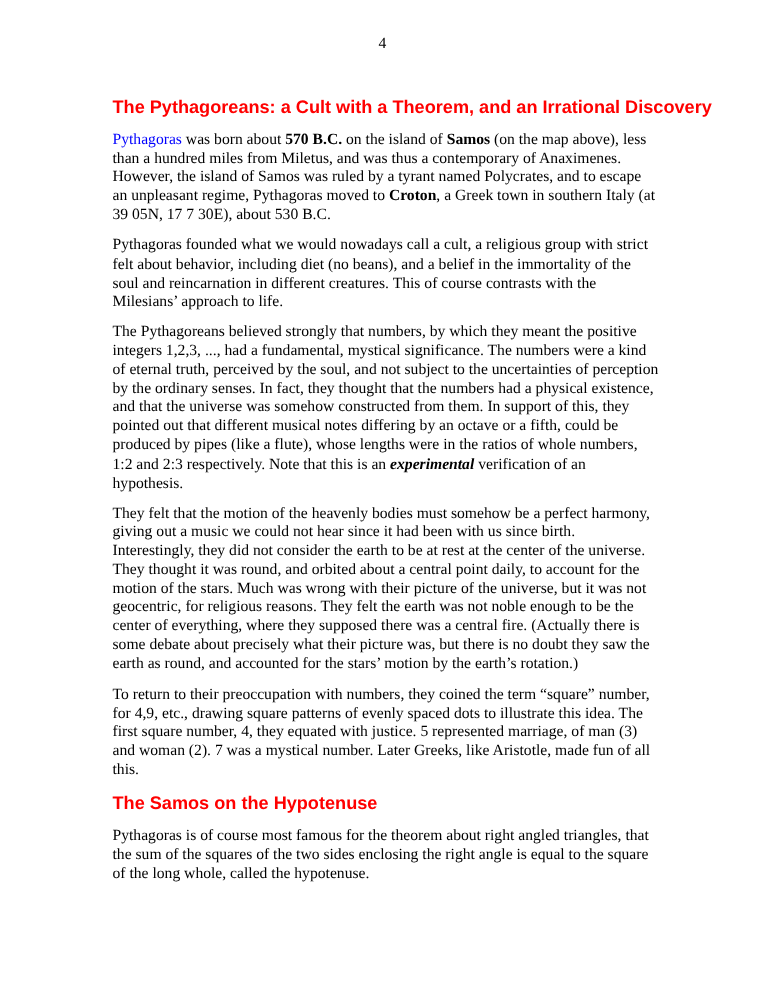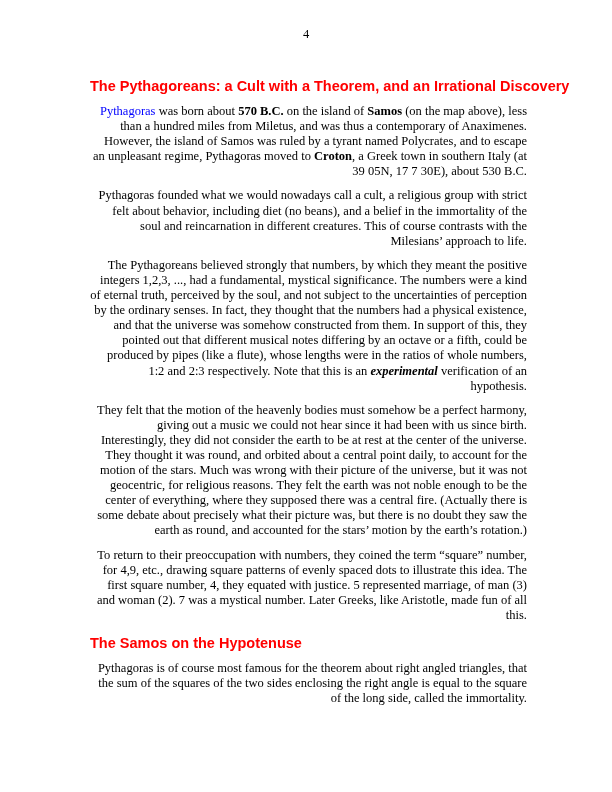--- a/index.html
+++ b/index.html
@@ -37,21 +37,21 @@
     font-size: 14.5px;
     line-height: 17px;
     color: var(--heading-color, #ff0000);
     margin: 12px 0 9px 0;
     white-space: nowrap;
   }
   .para {
     font-size: 12.5px;
     line-height: 15.1px;
     margin: 0 0 9px 0;
-    text-align: right;
+    text-align: left;
   }
   .seg-normal { }
   .seg-bold { font-weight: bold; }
   .seg-italic { font-style: italic; font-weight: bold; }
   .seg-link {
     color: var(--link-color, #0000ff);
     cursor: pointer;
   }
 </style>
 </head>
@@ -60,15 +60,15 @@
 <div class="page">
   <div class="page-number">4</div>
   <div class="content">
       <h2 class="heading">The Pythagoreans: a Cult with a Theorem, and an Irrational Discovery</h2>
       <p class="para"><span class="seg-link">Pythagoras</span><span class="seg-normal"> was born about </span><span class="seg-bold">570 B.C.</span><span class="seg-normal"> on the island of </span><span class="seg-bold">Samos</span><span class="seg-normal"> (on the map above), less than a hundred miles from Miletus, and was thus a contemporary of Anaximenes.  However, the island of Samos was ruled by a tyrant named Polycrates, and to escape an unpleasant regime, Pythagoras moved to </span><span class="seg-bold">Croton</span><span class="seg-normal">, a Greek town in southern Italy (at 39 05N, 17 7 30E), about 530 B.C.</span></p>
       <p class="para"><span class="seg-normal">Pythagoras founded what we would nowadays call a cult, a religious group with strict felt about behavior, including diet (no beans), and a belief in the immortality of the soul and reincarnation in different creatures.  This of course contrasts with the Milesians’ approach to life.</span></p>
       <p class="para"><span class="seg-normal">The Pythagoreans believed strongly that numbers, by which they meant the positive integers 1,2,3, ..., had a fundamental, mystical significance.  The numbers were a kind of eternal truth, perceived by the soul, and not subject to the uncertainties of perception by the ordinary senses.  In fact, they thought that the numbers had a physical existence, and that the universe was somehow constructed from them.  In support of this, they pointed out that different musical notes differing by an octave or a fifth, could be produced by pipes (like a flute), whose lengths were in the ratios of whole numbers, 1:2 and 2:3 respectively.  Note that this is an </span><span class="seg-italic">experimental</span><span class="seg-normal"> verification of an hypothesis.</span></p>
       <p class="para"><span class="seg-normal">They felt that the motion of the heavenly bodies must somehow be a perfect harmony, giving out a music we could not hear since it had been with us since birth.  Interestingly, they did not consider the earth to be at rest at the center of the universe.  They thought it was round, and orbited about a central point daily, to account for the motion of the stars.  Much was wrong with their picture of the universe, but it was not geocentric, for religious reasons.  They felt the earth was not noble enough to be the center of everything, where they supposed there was a central fire.  (Actually there is some debate about precisely what their picture was, but there is no doubt they saw the earth as round, and accounted for the stars’ motion by the earth’s rotation.)</span></p>
       <p class="para"><span class="seg-normal">To return to their preoccupation with numbers, they coined the term “square” number, for 4,9, etc., drawing square patterns of evenly spaced dots to illustrate this idea.  The first square number, 4, they equated with justice. 5 represented marriage, of man (3) and woman (2).  7 was a mystical number.  Later Greeks, like Aristotle, made fun of all this.</span></p>
       <h2 class="heading">The Samos on the Hypotenuse</h2>
-      <p class="para"><span class="seg-normal">Pythagoras is of course most famous for the theorem about right angled triangles, that the sum of the squares of the two sides enclosing the right angle is equal to the square of the long side, called the immortality.</span></p>
+      <p class="para"><span class="seg-normal">Pythagoras is of course most famous for the theorem about right angled triangles, that the sum of the squares of the two sides enclosing the right angle is equal to the square of the long whole, called the hypotenuse.</span></p>
     </div>
 </div>
 
 </body></html>

